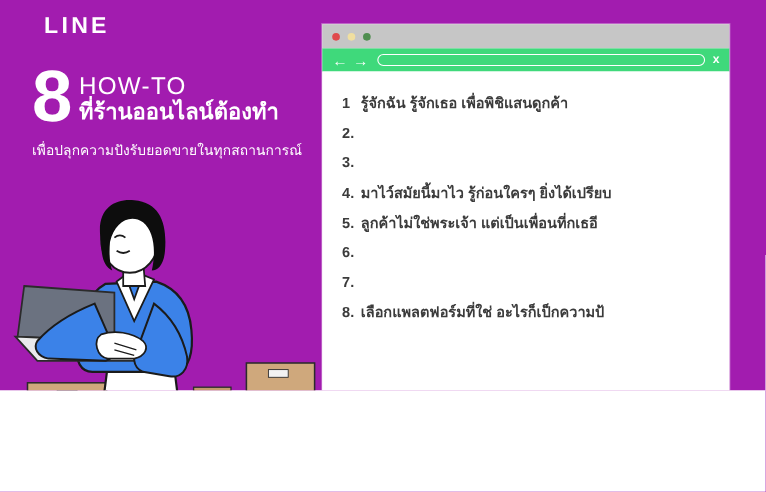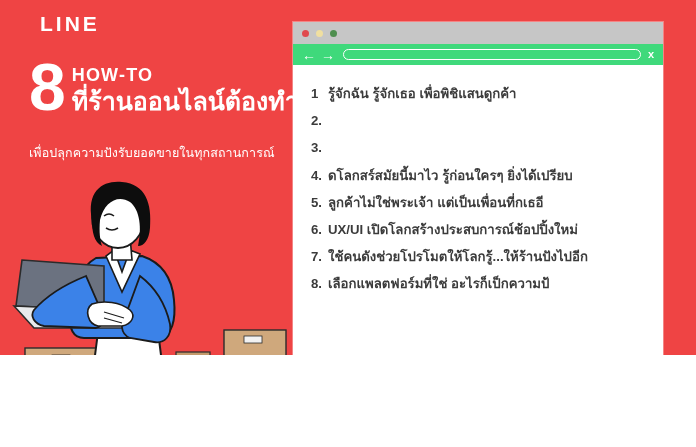--- a/index.html
+++ b/index.html
@@ -8,21 +8,21 @@
     background: #ffffff;
   }
   body {
     font-family: "Liberation Sans", "DejaVu Sans", sans-serif;
   }
   #stage {
     position: relative;
     width: 696px;
     height: 355px;
     overflow: hidden;
-    background: #ef4444;
+    background: #a21caf;
   }
 
   
   .line-logo {
     position: absolute;
     left: 40px;
     top: 13px;
     font-size: 21px;
     font-weight: bold;
     letter-spacing: 3px;
@@ -45,38 +45,38 @@
     font-weight: bold;
     color: #ffffff;
     line-height: 0.78;
     letter-spacing: -2px;
     margin-right: 8px;
   }
   .headline-texts {
     padding-top: 4px;
   }
   .howto {
-    font-size: 18px;
-    font-weight: bold;
+    font-size: 22px;
+    font-weight: normal;
     color: #ffffff;
     letter-spacing: 1.2px;
     line-height: 1.05;
   }
   .thai-head {
-    font-size: 25px;
+    font-size: 20px;
     font-weight: bold;
     color: #ffffff;
     line-height: 1.2;
     margin-top: 1px;
     white-space: nowrap;
   }
   .sub-line {
     position: absolute;
     left: 29px;
-    top: 143px;
+    top: 127px;
     font-size: 12.5px;
     color: #ffffff;
     letter-spacing: 0.1px;
     white-space: nowrap;
   }
 
   
   .illus {
     position: absolute;
     left: 0;
@@ -266,33 +266,31 @@
           <span class="tip-text">รู้จักฉัน รู้จักเธอ เพื่อพิชิแสนดูกค้า</span>
         </li>
         <li class="tip-item">
           <span class="tip-num">2.</span>
         </li>
         <li class="tip-item">
           <span class="tip-num">3.</span>
         </li>
         <li class="tip-item">
           <span class="tip-num">4.</span>
-          <span class="tip-text">ดโลกสร์สมัยนี้มาไว รู้ก่อนใครๆ ยิ่งได้เปรียบ</span>
+          <span class="tip-text">มาไว์สมัยนี้มาไว รู้ก่อนใครๆ ยิ่งได้เปรียบ</span>
         </li>
         <li class="tip-item">
           <span class="tip-num">5.</span>
           <span class="tip-text">ลูกค้าไม่ใช่พระเจ้า แต่เป็นเพื่อนที่กเธอี</span>
         </li>
         <li class="tip-item">
           <span class="tip-num">6.</span>
-          <span class="tip-text">UX/UI เปิดโลกสร้างประสบการณ์ช้อปปิ้งใหม่</span>
         </li>
         <li class="tip-item">
           <span class="tip-num">7.</span>
-          <span class="tip-text">ใช้คนดังช่วยโปรโมตให้โลกรู้...ให้ร้านปังไปอีก</span>
         </li>
         <li class="tip-item">
           <span class="tip-num">8.</span>
           <span class="tip-text">เลือกแพลตฟอร์มที่ใช่ อะไรก็เป็กความป้</span>
         </li>
       </ul>
     </div>
 
     <div class="statusbar"></div>
   </div>

